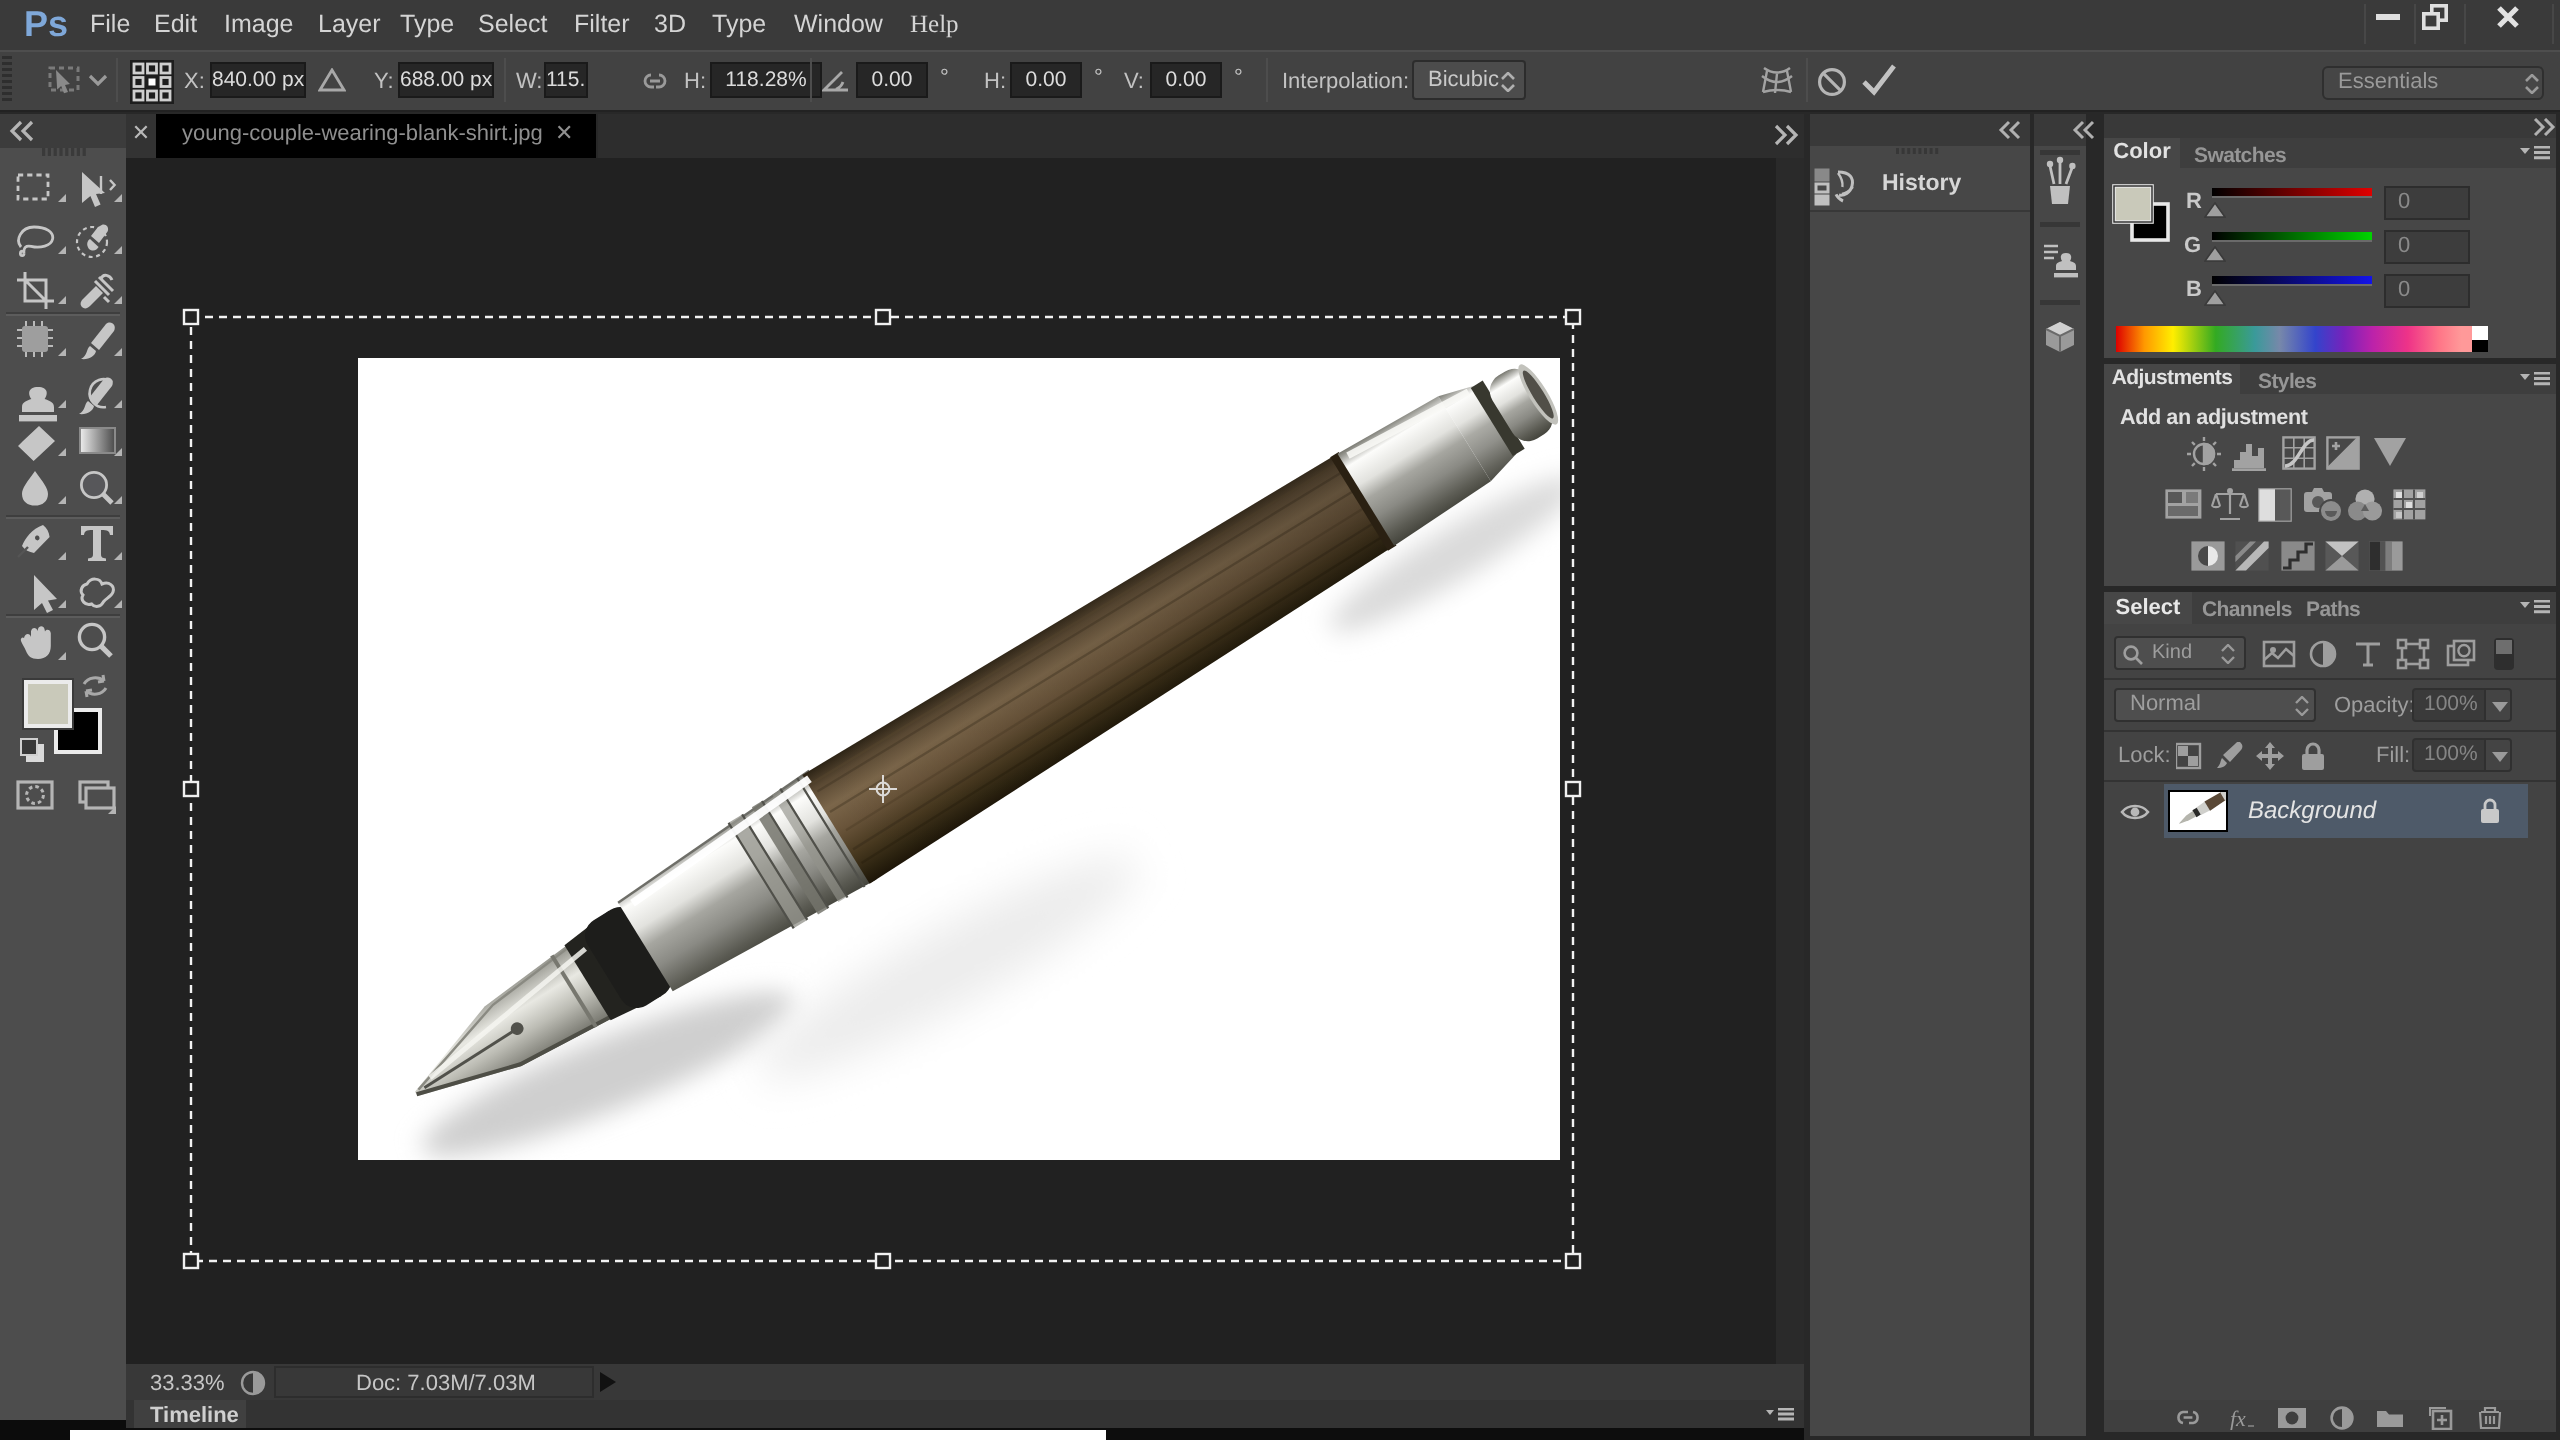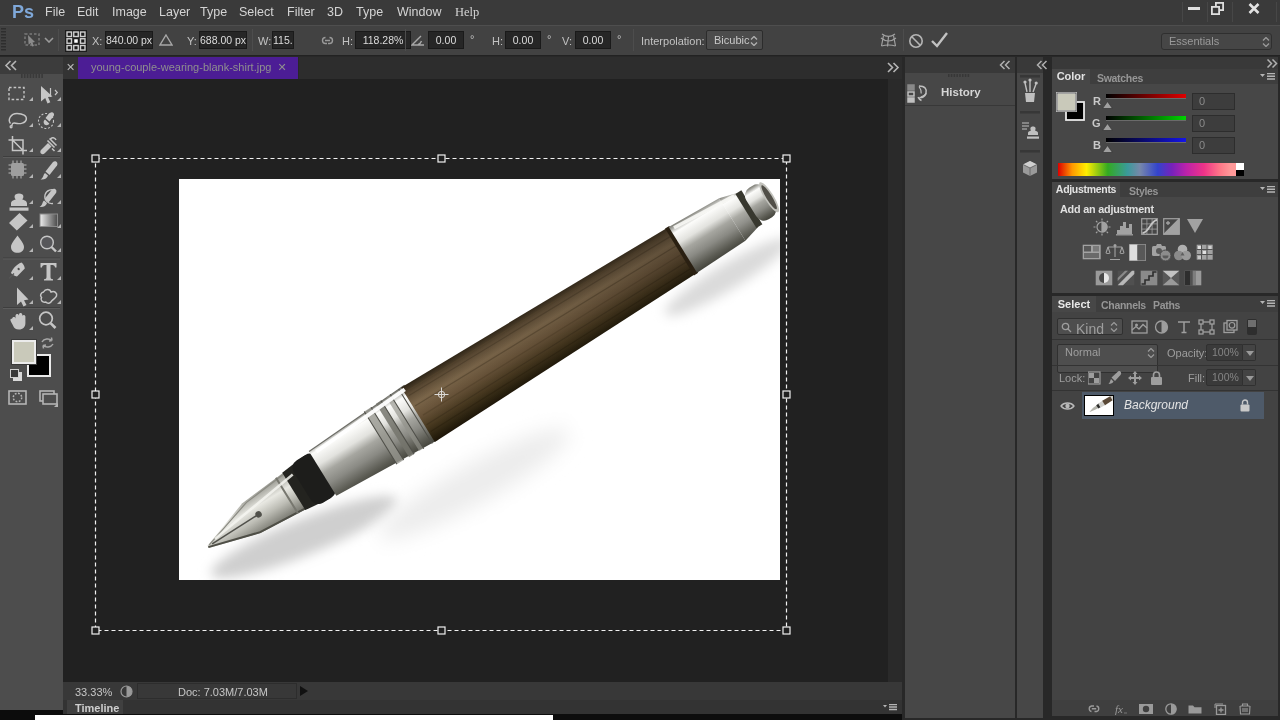--- a/index.html
+++ b/index.html
@@ -278,21 +278,21 @@
   <svg class="abs" style="left:8px;top:389px;" width="52" height="20" viewBox="0 0 52 20">
     <rect x="1" y="2" width="17" height="13" fill="none" stroke="#b5b5b5" stroke-width="1.6"></rect>
     <circle cx="9.5" cy="8.5" r="4.2" fill="none" stroke="#b5b5b5" stroke-width="1.5" stroke-dasharray="1.8 1.5"></circle>
     <rect x="32" y="2" width="14" height="10" fill="none" stroke="#b5b5b5" stroke-width="1.6"></rect>
     <rect x="35" y="5" width="14" height="10" fill="#4d4d4d" stroke="#b5b5b5" stroke-width="1.6"></rect>
     <path d="M50 19 l4 0 l0 -4 z" fill="#b5b5b5" transform="translate(-4,-1)"></path>
   </svg>
 
   <div id="tabbar" class="abs"></div>
   <div class="abs" style="left:63px;top:57px;width:15px;height:22px;background:#333;color:#b9b9b9;font-size:11px;text-align:center;line-height:21px;">✕</div>
-  <div class="abs" style="left:78px;top:57px;width:221px;height:22px;background:#4c1d95;border-right:1px solid #282828;color:#8f8f8f;font-size:11px;line-height:21px;padding-left:13px;">young-couple-wearing-blank-shirt.jpg&nbsp;&nbsp;✕</div>
+  <div class="abs" style="left:78px;top:57px;width:221px;height:22px;background:#000000;border-right:1px solid #282828;color:#8f8f8f;font-size:11px;line-height:21px;padding-left:13px;">young-couple-wearing-blank-shirt.jpg&nbsp;&nbsp;✕</div>
   <svg class="abs" style="left:886px;top:62px;" width="14" height="11" viewBox="0 0 14 11">
       <path d="M2 1 L6.5 5.5 L2 10 M7.5 1 L12 5.5 L7.5 10" fill="none" stroke="#b5b5b5" stroke-width="1.6"></path>
     </svg>
 
   <div id="canvas" class="abs"></div>
   <div class="abs" style="left:888px;top:79px;width:14px;height:603px;background:#2a2a2a;"></div>
 
   <svg class="abs" style="left:179px;top:179px;" width="601" height="401" viewBox="0 0 601 401">
     <defs>
       <linearGradient id="chrome" x1="0" y1="0" x2="0" y2="1">
@@ -640,21 +640,21 @@
   <svg class="abs" style="left:1260px;top:300px;" width="15" height="8" viewBox="0 0 15 8">
       <path d="M0 1 L5 1 L2.5 4 Z" fill="#b5b5b5"></path>
       <path d="M7 0.5 L15 0.5 M7 3.2 L15 3.2 M7 5.9 L15 5.9" stroke="#b5b5b5" stroke-width="1.5"></path>
     </svg>
 
   <div class="abs" style="left:1057px;top:318px;width:66px;height:17px;background:#4e4e4e;border:1px solid #303030;border-radius:2px;"></div>
   <svg class="abs" style="left:1061px;top:322px;" width="11" height="11" viewBox="0 0 11 11">
       <circle cx="4.5" cy="4.5" r="3.2" fill="none" stroke="#9e9e9e" stroke-width="1.3"></circle>
       <path d="M7 7 L10 10" stroke="#9e9e9e" stroke-width="1.3"></path>
     </svg>
-  <span class="abs" style="left:1076px;top:321px;font-size:14px;color:#9e9e9e;">Kind</span>
+  <span class="abs" style="left:1076px;top:321px;font-size:10px;color:#9e9e9e;">Kind</span>
   <svg class="abs" style="left:1110px;top:322px;" width="8" height="10" viewBox="0 0 8 10">
       <path d="M1 3.5 L4 0.5 L7 3.5 M1 6.5 L4 9.5 L7 6.5" fill="none" stroke="#9a9a9a" stroke-width="1.2"></path>
     </svg>
   <svg class="abs" style="left:1131px;top:319px;" width="130" height="16" viewBox="0 0 130 16">
     <g fill="none" stroke="#9e9e9e" stroke-width="1.3">
       <rect x="1" y="2" width="15" height="12"></rect>
       <circle cx="5.5" cy="6" r="1.5" fill="#9e9e9e" stroke="none"></circle>
       <path d="M1 11 L5 7.5 L8 10 L12 5.5 L16 9"></path>
       <circle cx="30.5" cy="8" r="6"></circle>
       <path d="M30.5 2 a6 6 0 0 1 0 12 z" fill="#9e9e9e" stroke="none"></path>
@@ -670,21 +670,21 @@
           <rect x="1" y="4" width="10" height="9.5"></rect>
           <rect x="4" y="1.5" width="10" height="9.5" fill="#434343"></rect>
           <circle cx="9" cy="6.3" r="2.8" fill="#434343" stroke-width="1.2"></circle>
         </g>
     </g>
   </svg>
   <div class="abs" style="left:1247px;top:319px;width:10px;height:16px;background:#2e2e2e;border-radius:2px;"></div>
   <div class="abs" style="left:1248px;top:320px;width:8px;height:7px;background:#6e6e6e;"></div>
   <div class="abs" style="left:1052px;top:339px;width:226px;height:1px;background:#333;"></div>
 
-  <div class="abs" style="left:1057px;top:344px;width:101px;height:29px;background:#4e4e4e;border:1px solid #303030;border-radius:2px;color:#9e9e9e;font-size:11px;line-height:15px;padding-left:7px;">Normal</div>
+  <div class="abs" style="left:1057px;top:344px;width:101px;height:17px;background:#4e4e4e;border:1px solid #303030;border-radius:2px;color:#9e9e9e;font-size:11px;line-height:15px;padding-left:7px;">Normal</div>
   <svg class="abs" style="left:1147px;top:348px;" width="8" height="10" viewBox="0 0 8 10">
       <path d="M1 3.5 L4 0.5 L7 3.5 M1 6.5 L4 9.5 L7 6.5" fill="none" stroke="#9a9a9a" stroke-width="1.2"></path>
     </svg>
   <span class="abs" style="left:1167px;top:347px;font-size:11px;color:#9e9e9e;">Opacity:</span>
   <div class="abs" style="left:1206px;top:344px;width:37px;height:17px;background:#3a3a3a;border:1px solid #303030;border-radius:2px 0 0 2px;color:#858585;font-size:10.5px;line-height:15px;padding-left:5px;">100%</div>
   <div class="abs" style="left:1243px;top:344px;width:13px;height:17px;background:#444;border:1px solid #303030;border-left:none;border-radius:0 2px 2px 0;"></div>
   <svg class="abs" style="left:1246px;top:351px;" width="8" height="5" viewBox="0 0 8 5">
       <path d="M0 0 L8 0 L4 5 Z" fill="#9a9a9a"></path>
     </svg>
   <div class="abs" style="left:1052px;top:365px;width:226px;height:1px;background:#333;"></div>

